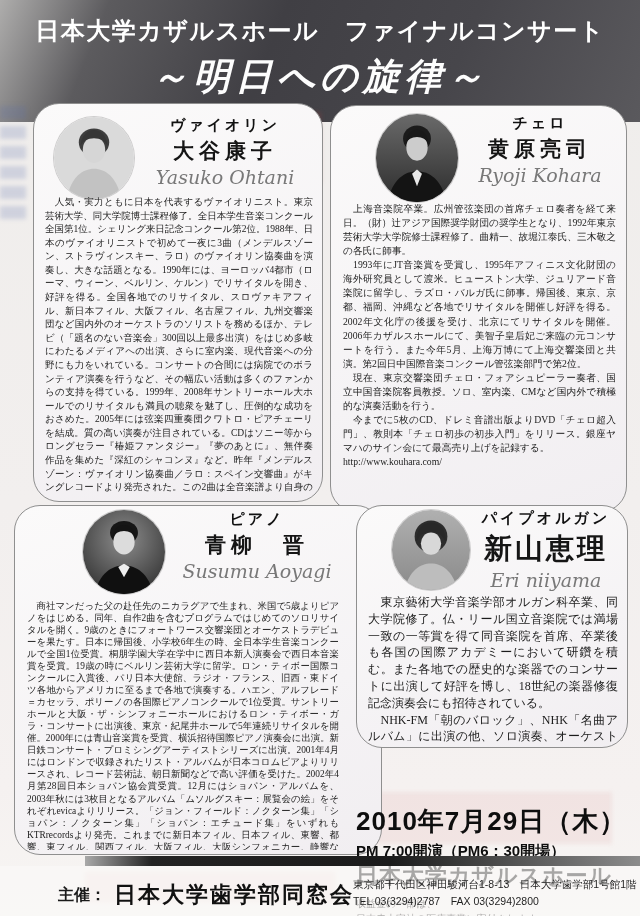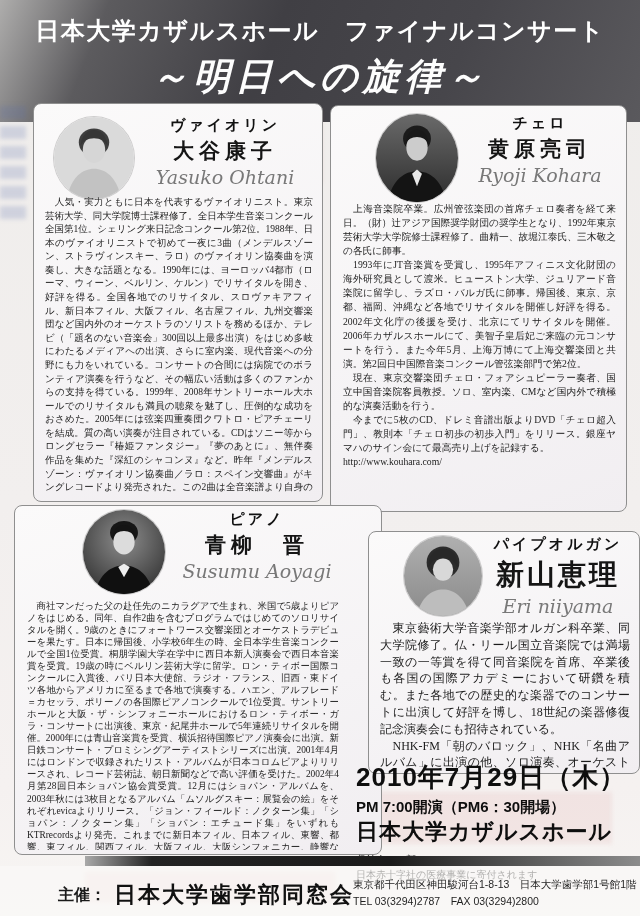--- a/index.html
+++ b/index.html
@@ -27,26 +27,26 @@
   .ghost-blue-left{left:0;top:106px;width:26px;height:120px;
     background:repeating-linear-gradient(rgba(90,110,170,.22) 0 13px,transparent 13px 20px);}
   .ghost-red-mid{left:297px;top:112px;width:24px;height:72px;background:rgba(190,60,60,.20);}
   .ghost-red-right{left:601px;top:124px;width:22px;height:70px;background:rgba(190,50,50,.22);}
   .ghost-red-date{left:362px;top:792px;width:250px;height:52px;background:rgba(205,110,110,.10);}
   .ghost-red-footer{left:85px;top:872px;width:250px;height:30px;background:rgba(210,130,130,.12);}
   
   .panel{
     position:absolute;box-sizing:border-box;
     background:linear-gradient(160deg,#fbfafa 0%,#f5f3f5 60%,#f1eef1 100%);
-    border:1.5px solid #8f8f8f;border-radius:8px;overflow:hidden;
+    border:1.5px solid #8f8f8f;border-radius:26px;overflow:hidden;
   }
   .panel-violin{left:33px;top:103px;width:290px;height:399px;}
   .panel-cello {left:330px;top:105px;width:297px;height:407px;}
   .panel-piano {left:14px;top:505px;width:368px;height:350px;}
-  .panel-organ {left:356px;top:531px;width:272px;height:243px;margin-left:12px;}
+  .panel-organ {left:356px;top:505px;width:272px;height:243px;}
   .photo{position:absolute;border-radius:50%;overflow:hidden;box-shadow:0 0 0 1px rgba(120,120,120,.35);}
   .photo svg{display:block;width:100%;height:100%;}
   .photo-violin{left:20px;top:13px;width:80px;height:82px;}
   .photo-cello {left:45px;top:8px;width:82px;height:88px;}
   .photo-piano {left:68px;top:4px;width:82px;height:84px;}
   .photo-organ {left:35px;top:4px;width:78px;height:80px;}
   .head-text{position:absolute;text-align:center;}
   .head-violin{left:100px;top:12px;width:182px;}
   .head-cello {left:128px;top:8px;width:162px;}
   .head-piano {left:152px;top:4px;width:180px;}
@@ -64,21 +64,21 @@
   .bio{
     position:absolute;font-family:"Liberation Serif",serif;color:#1b1b1b;
     text-align:justify;white-space:pre-line;overflow:hidden;
   }
   .panel-violin .bio{left:11px;top:92px;width:268px;height:298px;font-size:9.5px;line-height:1.43;}
   .panel-cello  .bio{left:12px;top:96px;width:273px;height:303px;font-size:9.7px;line-height:1.45;}
   .panel-piano  .bio{left:12px;top:94px;width:312px;height:250px;font-size:9.4px;line-height:1.28;}
   .panel-organ  .bio{left:11px;top:88px;width:250px;height:150px;font-size:12px;line-height:1.4;}
   
   .event-block{position:absolute;left:356px;top:760px;width:280px;color:#0e0e0e;}
-  .event-date{font-size:26px;font-weight:bold;letter-spacing:1px;white-space:nowrap;}
+  .event-date{font-size:26px;font-weight:bold;letter-spacing:1px;white-space:nowrap;margin-top:44px;}
   .event-time{margin-top:3px;font-size:15px;font-weight:bold;white-space:nowrap;}
   .event-venue{font-size:22px;font-weight:bold;letter-spacing:1px;white-space:nowrap;}
   .event-donation{margin-top:6px;font-size:10px;line-height:1.45;white-space:pre-line;color:#222;}
   
   .dark-bar{
     position:absolute;left:85px;top:856px;width:555px;height:10px;
     background:linear-gradient(to right,#a9a9a9 0%,#232323 12%,#1b1b1b 55%,#8c8c8c 100%);
   }
   .footer{position:absolute;left:0;top:866px;width:640px;height:50px;background:rgba(250,249,247,.65);}
   .organizer{position:absolute;left:58px;top:14px;white-space:nowrap;}

